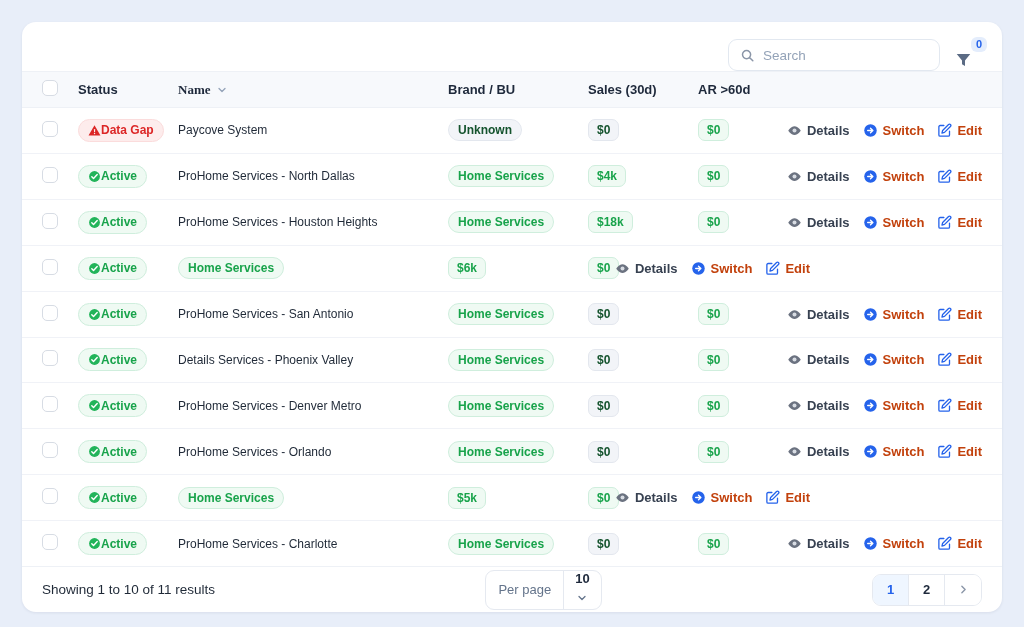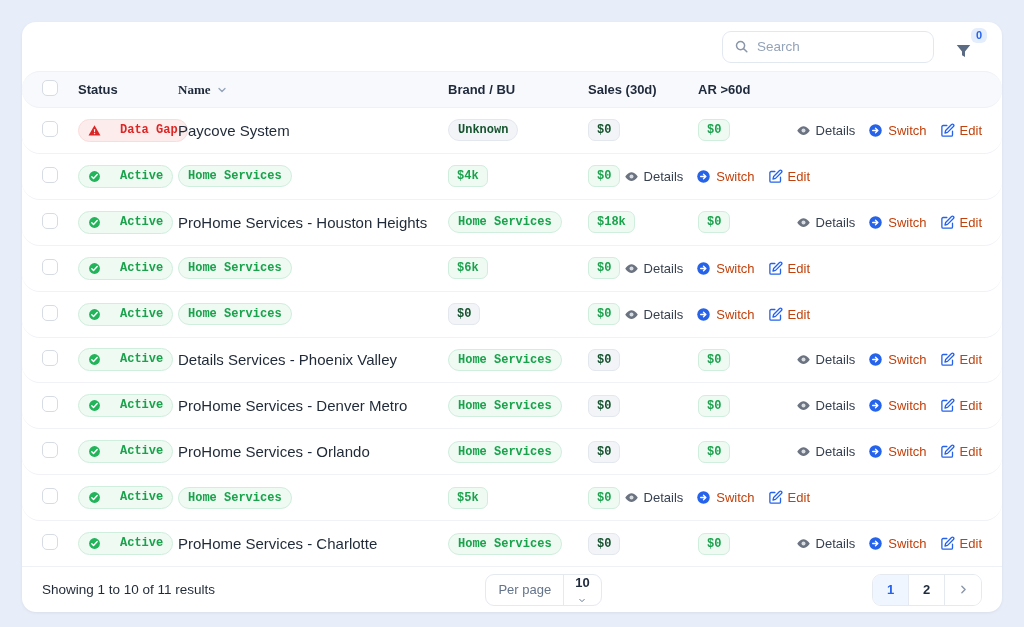--- a/index.html
+++ b/index.html
@@ -16,22 +16,22 @@
     background:#ffffff;
     border-radius:14px;
     box-shadow:0 1px 3px rgba(30,41,59,.08);
     display:flex; flex-direction:column;
     overflow:hidden;
   }
 
   
   .toolbar {
     height:49px; flex:0 0 auto;
-    display:flex; align-items:center; justify-content:flex-end;
-    padding:0 22px; gap:20px;
+    display:flex; align-items:flex-end; justify-content:flex-end;
+    padding:0 22px; gap:14px;
   }
   .search-box {
     width:212px; height:32px;
     border:1px solid #e2e8f0; border-radius:9px;
     display:flex; align-items:center; gap:8px;
     padding:0 11px; background:#fff;
   }
   .search-box svg { flex:0 0 auto; }
   .search-box input {
     border:none; outline:none; width:100%;
@@ -47,84 +47,82 @@
     font-size:11px; font-weight:bold;
     padding:1px 5px; border-radius:6px; line-height:13px;
   }
 
   
   .grid-row {
     display:grid;
     grid-template-columns:36px 100px 1fr 140px 110px 112px 172px;
     align-items:center;
     padding:6px 20px;
-    border-radius:18px;
   }
   .thead {
     background:#f7f9fc;
     border-top:1px solid #eef1f6;
     border-bottom:1px solid #eef1f6;
     height:37px; flex:0 0 auto;
     font-size:13px; font-weight:bold; color:#1e293b;
   }
   .th-name { display:flex; align-items:center; gap:5px;font-family:Liberation Serif, serif; }
   .tbody { flex:1 1 auto; display:flex; flex-direction:column; }
   .row {
     flex:1 1 auto;
     border-bottom:1px solid #f0f2f7;
     font-size:13.5px;
     background:#fff;
   }
   .row:last-child { border-bottom:none; }
-  .row-name { color:#1f2937; font-size:15px; }
+  .row-name { color:#1f2937; font-size:12px; }
 
   
   .checkbox {
     width:16px; height:16px;
     border:1px solid #d7dce4; border-radius:5px;
     background:#fff; display:inline-block; cursor:pointer;
   }
 
   
   .badge {
-    display:inline-flex; gap:19px;
+    display:inline-flex; align-items:center; gap:0;
     font-size:12px; font-weight:bold;
     padding:4px 9px; border-radius:999px;
     border:1px solid transparent; line-height:1;
     white-space:nowrap;
-    font-family:Liberation Mono, monospace;
   }
   .badge-danger  { background:#fdecec; border-color:#fbdcdc; color:#dc2626; }
   .badge-success { background:#effaf3; border-color:#cfeedd; color:#18a34b; }
   .badge-neutral { background:#f2f4f8; border-color:#e3e7ee; color:#14532d; }
   .badge-sq { border-radius:7px; padding:4px 8px; }
 
   
   .actions {
     display:flex; align-items:center; justify-content:flex-end;
-    gap:13px; font-size:13px; font-weight:normal;
+    gap:13px; font-size:13px; font-weight:bold;
   }
   .action {
     display:inline-flex; align-items:center; gap:5px;
     cursor:pointer; text-decoration:none; white-space:nowrap;
   }
   .action-details { color:#374151; }
   .action-blue { color:#c2410c; }
 
   
   .tfoot {
     height:46px; flex:0 0 auto;
     border-top:1px solid #eef1f6;
     display:flex; align-items:center; justify-content:space-between;
     padding:9px 20px; font-size:13.5px; color:#1f2937;
   }
   .perpage {
     display:flex; align-items:stretch;
     border:1px solid #e5e9f0; border-radius:9px;
-    height:32px; overflow:hidden; background:#fff;
+    height:40px; overflow:hidden; background:#fff;
   }
   .perpage-label {
     display:flex; align-items:center; padding:0 12px;
     color:#64748b; border-right:1px solid #e5e9f0; font-size:13px;
   }
   .perpage-value {
     display:flex; align-items:center; gap:6px;
     padding:0 11px; color:#1e293b; font-size:13px; font-weight:bold;
     cursor:pointer;
     flex-direction:column;
@@ -226,20 +224,21 @@
     <div>
       <span class="badge status-badge badge-success">
 
         <svg class="check-icon" width="13" height="13" viewBox="0 0 24 24" fill="#22b45a">
           <circle cx="12" cy="12" r="10"></circle>
               <path d="M7 12.5l3.2 3.2L17 8.5" fill="none" stroke="#fff" stroke-width="2.6" stroke-linecap="round" stroke-linejoin="round"></path>
         </svg>
         <span>Active</span>
       </span>
     </div>
+    <div class="row-name">ProHome Services - North Dallas</div>
     <div><span class="badge badge-success">Home Services</span></div>
     <div><span class="badge badge-sq badge-success">$4k</span></div>
     <div><span class="badge badge-sq badge-success">$0</span></div>
     <div class="actions">
       <a class="action action-details">
         <svg width="15" height="15" viewBox="0 0 24 24" fill="#6b7280">
           <path d="M12 5C6 5 2 12 2 12s4 7 10 7 10-7 10-7-4-7-10-7z"></path>
               <circle cx="12" cy="12" r="3.2" fill="#d8dce3"></circle>
         </svg>
         <span>Details</span>
@@ -347,20 +346,21 @@
     <div>
       <span class="badge status-badge badge-success">
 
         <svg class="check-icon" width="13" height="13" viewBox="0 0 24 24" fill="#22b45a">
           <circle cx="12" cy="12" r="10"></circle>
               <path d="M7 12.5l3.2 3.2L17 8.5" fill="none" stroke="#fff" stroke-width="2.6" stroke-linecap="round" stroke-linejoin="round"></path>
         </svg>
         <span>Active</span>
       </span>
     </div>
+    <div class="row-name">ProHome Services - San Antonio</div>
     <div><span class="badge badge-success">Home Services</span></div>
     <div><span class="badge badge-sq badge-neutral">$0</span></div>
     <div><span class="badge badge-sq badge-success">$0</span></div>
     <div class="actions">
       <a class="action action-details">
         <svg width="15" height="15" viewBox="0 0 24 24" fill="#6b7280">
           <path d="M12 5C6 5 2 12 2 12s4 7 10 7 10-7 10-7-4-7-10-7z"></path>
               <circle cx="12" cy="12" r="3.2" fill="#d8dce3"></circle>
         </svg>
         <span>Details</span>

